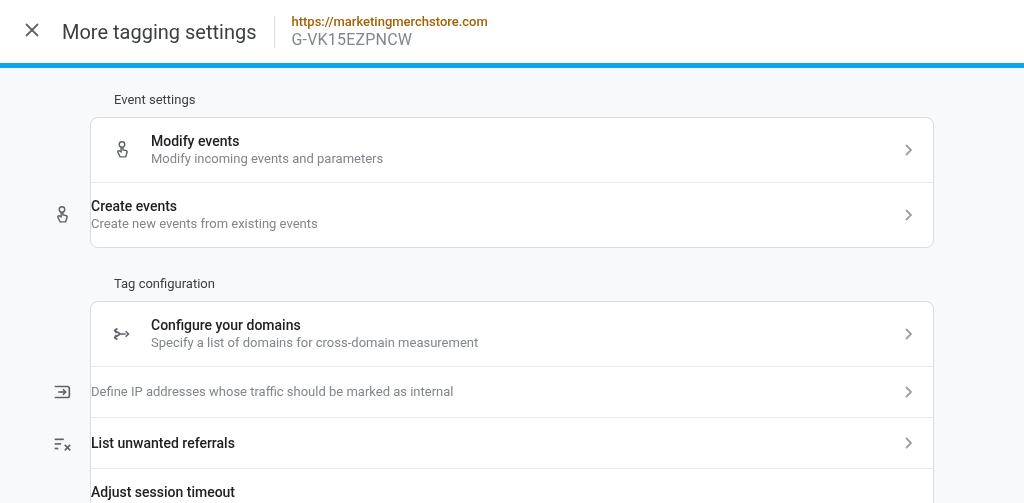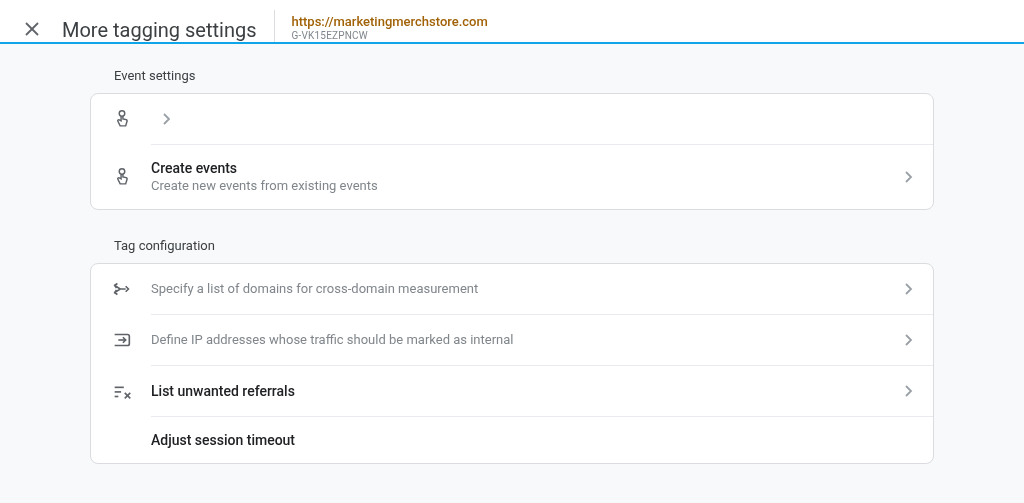--- a/index.html
+++ b/index.html
@@ -10,25 +10,25 @@
     body {
       font-family: 'Google Sans', Roboto, Arial, sans-serif;
       background: #f8f9fa;
       color: #202124;
       width: 1024px;
       height: 503px;
       overflow: hidden;
     }
     .header {
       background: #fff;
-      height: 44px;
-      display: flex;
-      align-items: flex-end;
+      height: 68px;
+      display: flex;
+      align-items: center;
       padding: 0 20px;
-      border-bottom: 2px solid #0ea5e9;
+      border-bottom: 5px solid #0ea5e9;
     }
     .close-btn {
       width: 24px;
       height: 24px;
       display: flex;
       align-items: center;
       justify-content: center;
       cursor: pointer;
       color: #5f6368;
       margin-right: 18px;
@@ -53,21 +53,21 @@
       display: flex;
       flex-direction: column;
       line-height: 1.2;
     }
     .url {
       font-size: 13px;
       font-weight: 500;
       color: #a16207;
     }
     .tag-id {
-      font-size: 10px;
+      font-size: 16px;
       color: #80868b;
       letter-spacing: 0.2px;
     }
     .content {
       padding: 24px 90px 0 90px;
     }
     .section-title {
       font-size: 13px;
       font-weight: 400;
       color: #3c4043;
@@ -82,21 +82,20 @@
     }
     .row {
       display: flex;
       align-items: center;
       padding: 14px 20px;
       cursor: pointer;
       position: relative;
     }
     .row + .row {
       border-top: 1px solid #e8eaed;
-      margin-left: 60px;
       padding-left: 0;
     }
     .icon-wrap {
       width: 40px;
       display: flex;
       justify-content: flex-start;
       align-items: center;
       flex-shrink: 0;
     }
     .icon-wrap svg {
@@ -162,20 +161,24 @@
 
   <div class="section-title">Event settings</div>
   <div class="card">
     <div class="row">
       <div class="icon-wrap">
         <svg viewBox="0 0 24 24" fill="none" stroke="currentColor" stroke-width="1.6">
           <circle cx="12" cy="6" r="3"></circle>
           <path d="M11 9 v5 l-2 -1 c-1 -0.5 -2 0.5 -1.5 1.5 l2.5 5 h6 l1.5 -5 c0.3 -1 -0.5 -2 -1.5 -2 l-3 -0.5 V9"></path>
         </svg>
       </div>
+      <div class="row-text">
+        <div class="row-title">Modify events</div>
+        <div class="row-desc">Modify incoming events and parameters</div>
+      </div>
       <div class="chevron">
         <svg viewBox="0 0 8 12" fill="none" stroke="currentColor" stroke-width="1.8">
             <polyline points="1,1 6,6 1,11"></polyline>
           </svg>
       </div>
     </div>
     <div class="row">
       <div class="icon-wrap">
         <svg viewBox="0 0 24 24" fill="none" stroke="currentColor" stroke-width="1.6">
           <circle cx="12" cy="6" r="3"></circle>
@@ -199,20 +202,21 @@
     <div class="row">
       <div class="icon-wrap">
         <svg viewBox="0 0 24 24" fill="none" stroke="currentColor" stroke-width="1.8">
           <path d="M4 8 L10 12 M4 16 L10 12 M10 12 L16 12"></path>
           <polyline points="7,6 4,8 6,11"></polyline>
           <polyline points="6,13 4,16 7,18"></polyline>
           <polyline points="14,9 17,12 14,15" transform="translate(2,0)"></polyline>
         </svg>
       </div>
       <div class="row-text">
+        <div class="row-title">Configure your domains</div>
         <div class="row-desc">Specify a list of domains for cross-domain measurement</div>
       </div>
       <div class="chevron">
         <svg viewBox="0 0 8 12" fill="none" stroke="currentColor" stroke-width="1.8">
             <polyline points="1,1 6,6 1,11"></polyline>
           </svg>
       </div>
     </div>
     <div class="row">
       <div class="icon-wrap">

